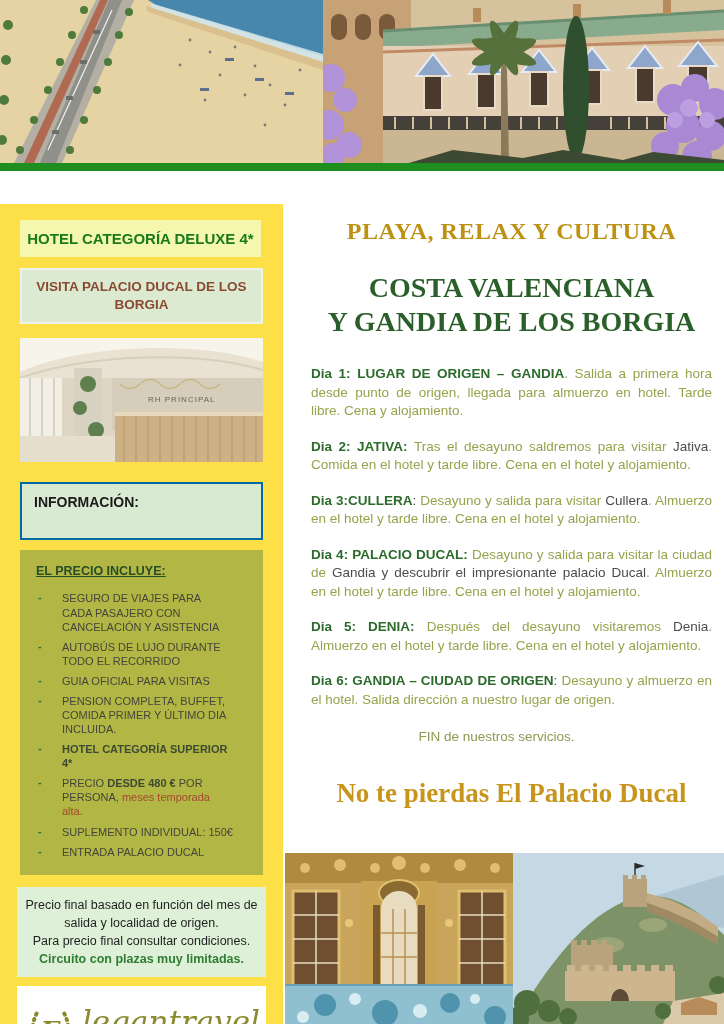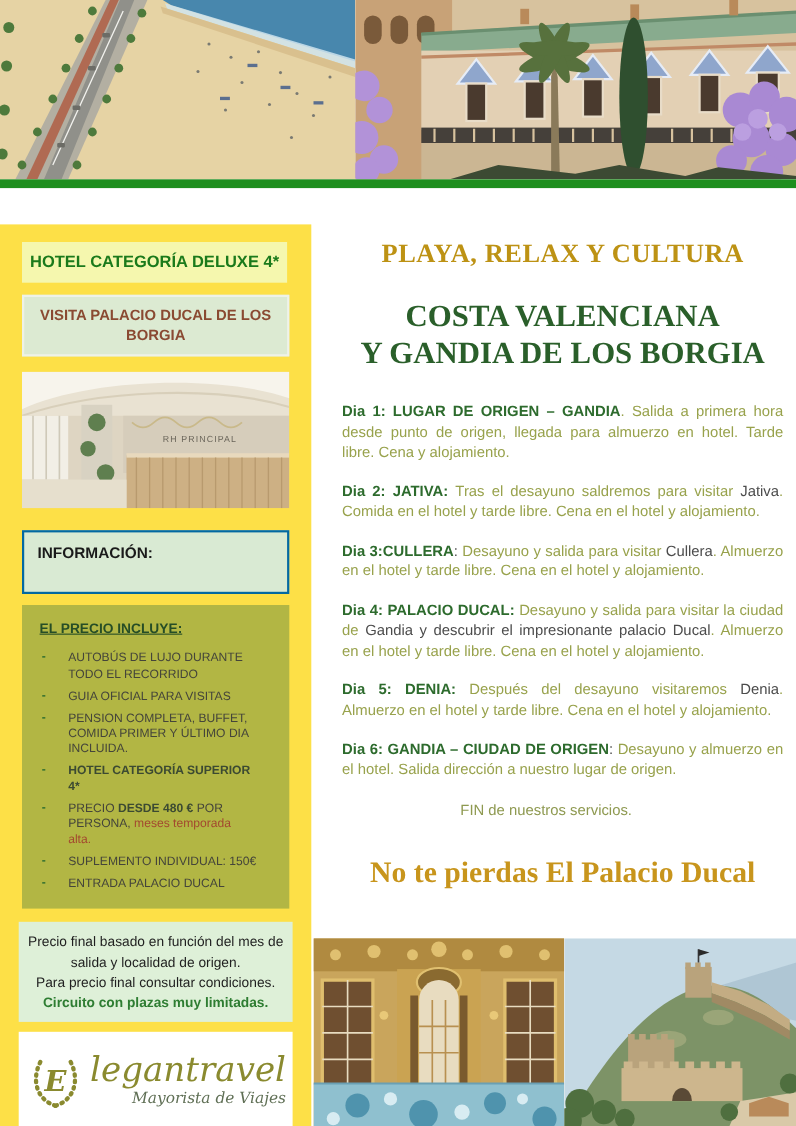--- a/index.html
+++ b/index.html
@@ -251,20 +251,21 @@
           <line x1="236" y1="78" x2="236" y2="124"></line>
       </g>
       <rect x="0" y="98" width="95" height="26" fill="#e6dfcd"></rect>
     </svg>
 
     <div class="side-box info-box">INFORMACIÓN:</div>
 
     <div class="side-box price-box">
       <p class="price-title">EL PRECIO INCLUYE:</p>
       <ul>
+          <li><span>SEGURO DE VIAJES PARA CADA PASAJERO CON CANCELACIÓN Y ASISTENCIA</span></li>
           <li><span>AUTOBÚS DE LUJO DURANTE TODO EL RECORRIDO</span></li>
           <li><span>GUIA OFICIAL PARA VISITAS</span></li>
           <li><span>PENSION COMPLETA, BUFFET, COMIDA PRIMER Y ÚLTIMO DIA INCLUIDA.</span></li>
           <li><span class="run-bold">HOTEL CATEGORÍA SUPERIOR 4*</span></li>
           <li><span>PRECIO </span><span class="run-bold">DESDE 480 € </span><span>POR PERSONA, </span><span class="run-alta">meses temporada alta.</span></li>
           <li><span>SUPLEMENTO INDIVIDUAL: 150€</span></li>
           <li><span>ENTRADA PALACIO DUCAL</span></li>
         </ul>
     </div>
 

